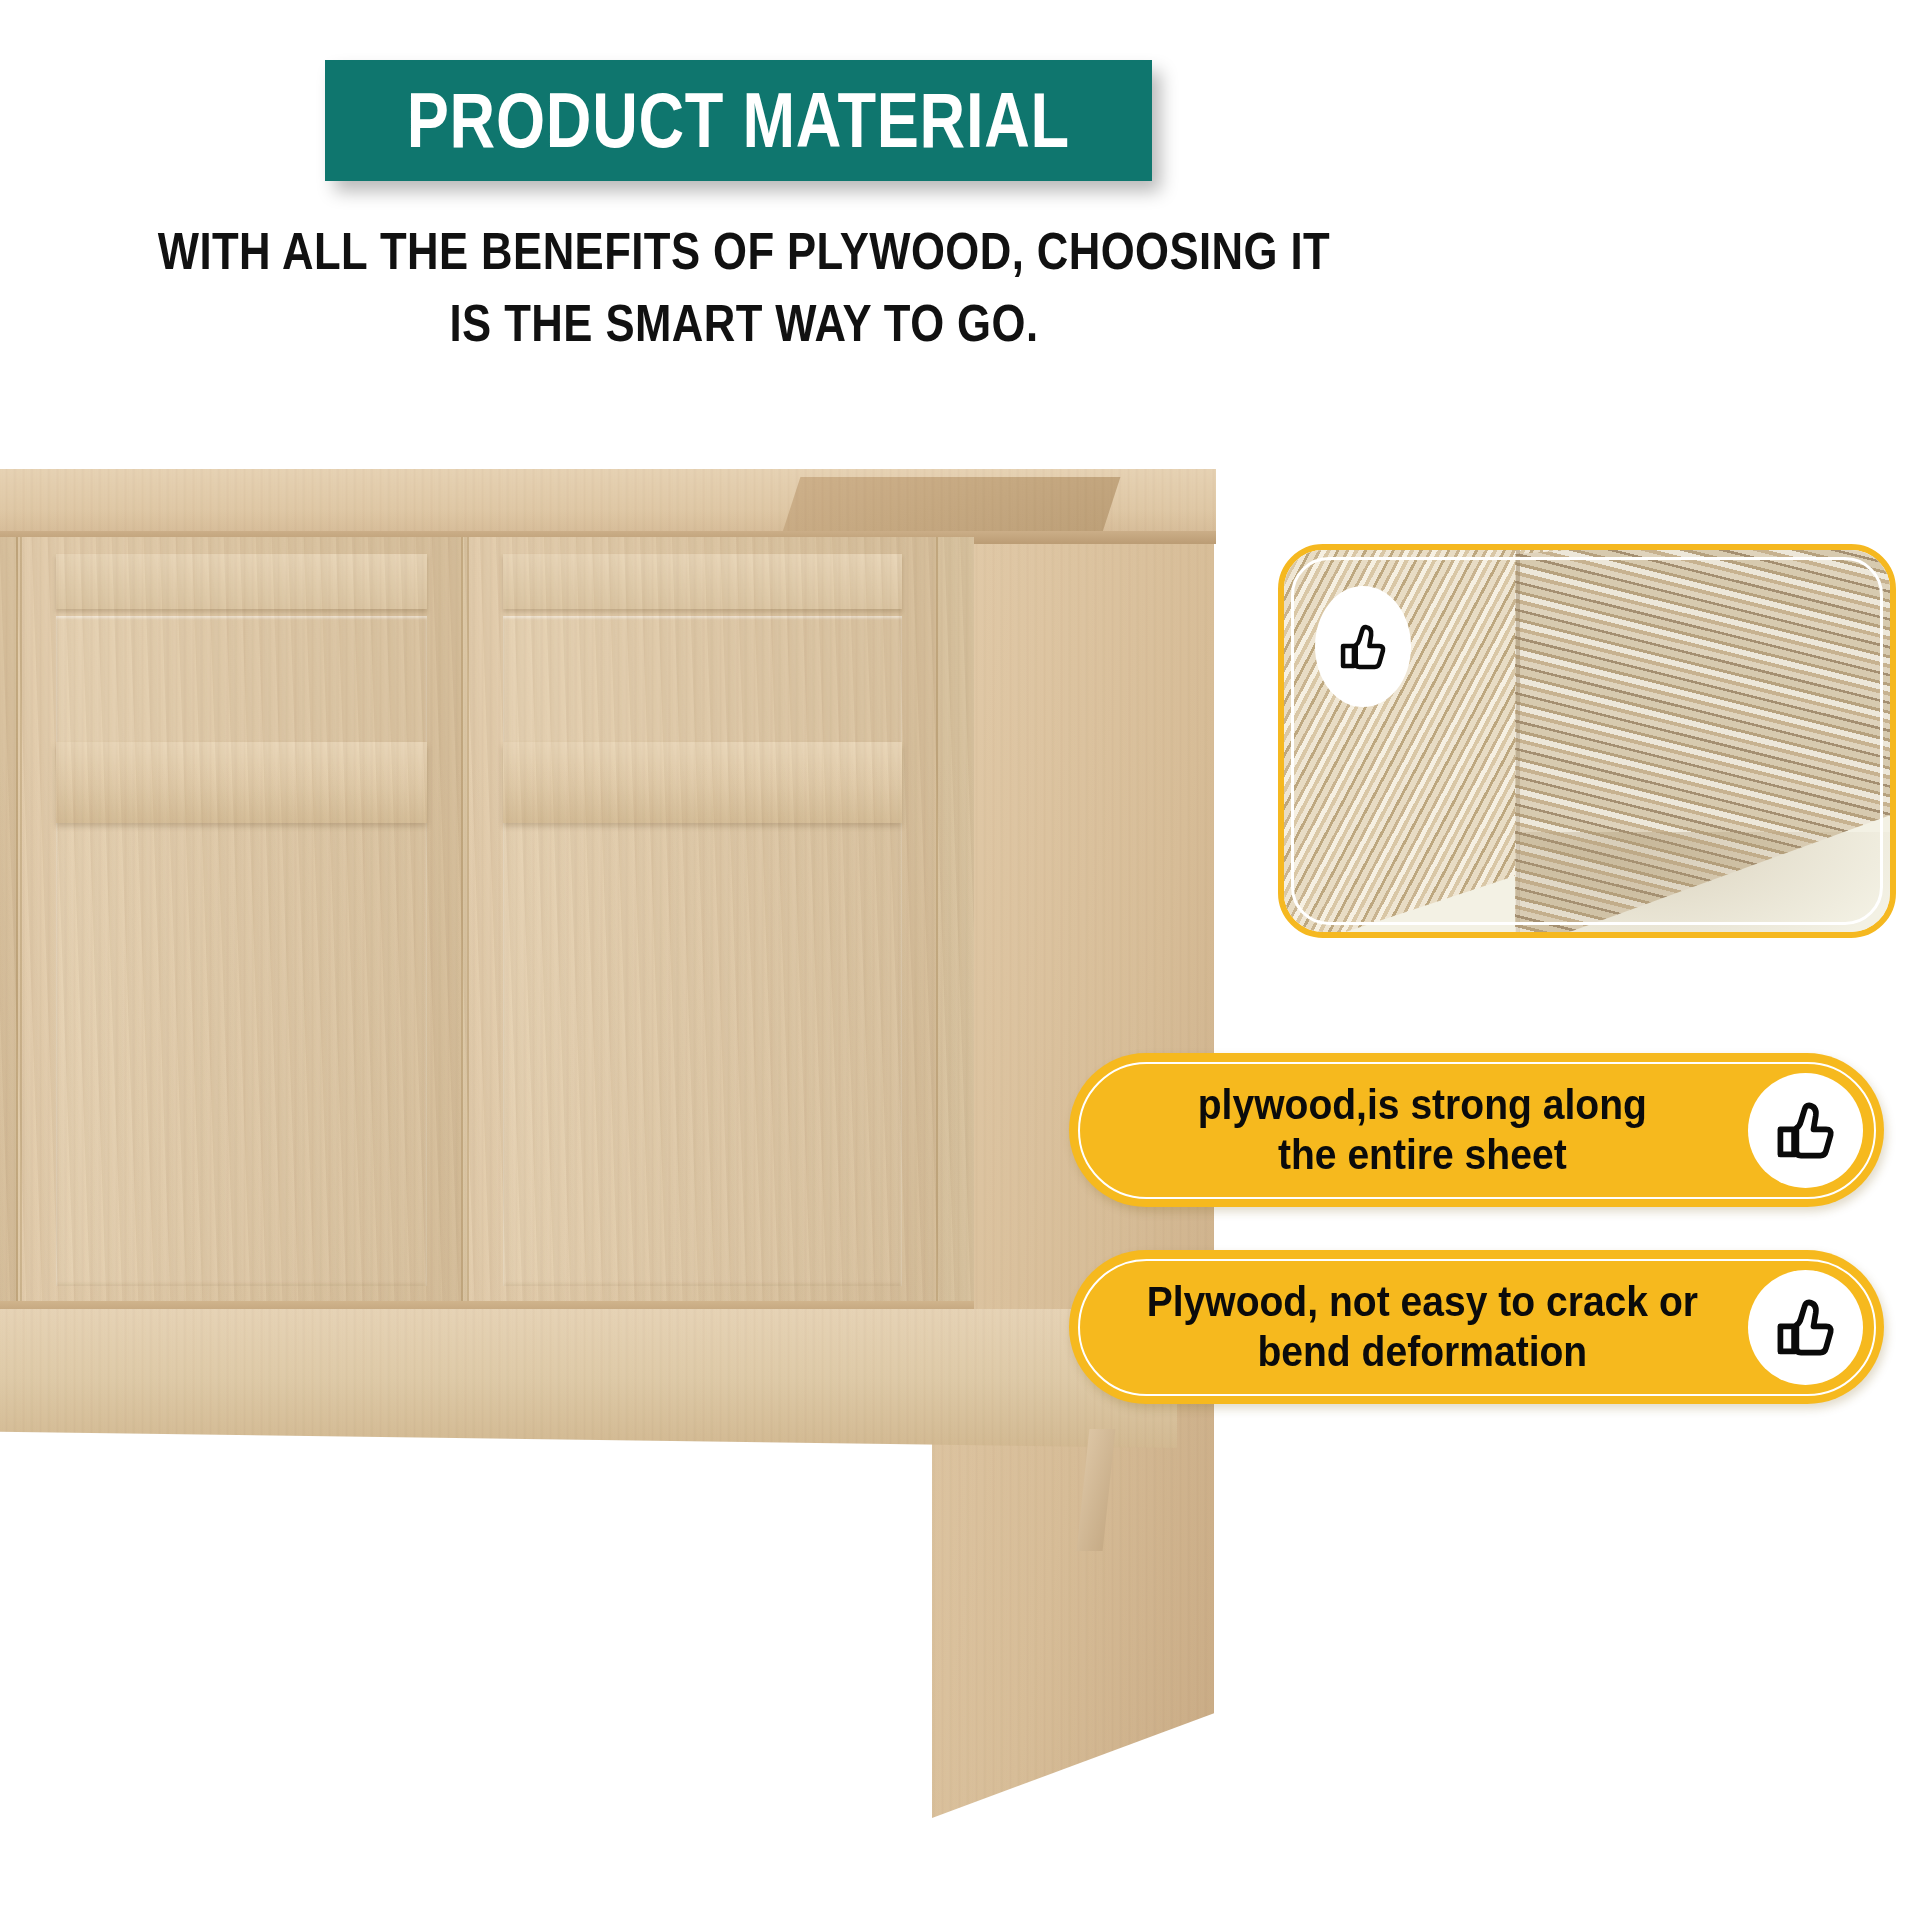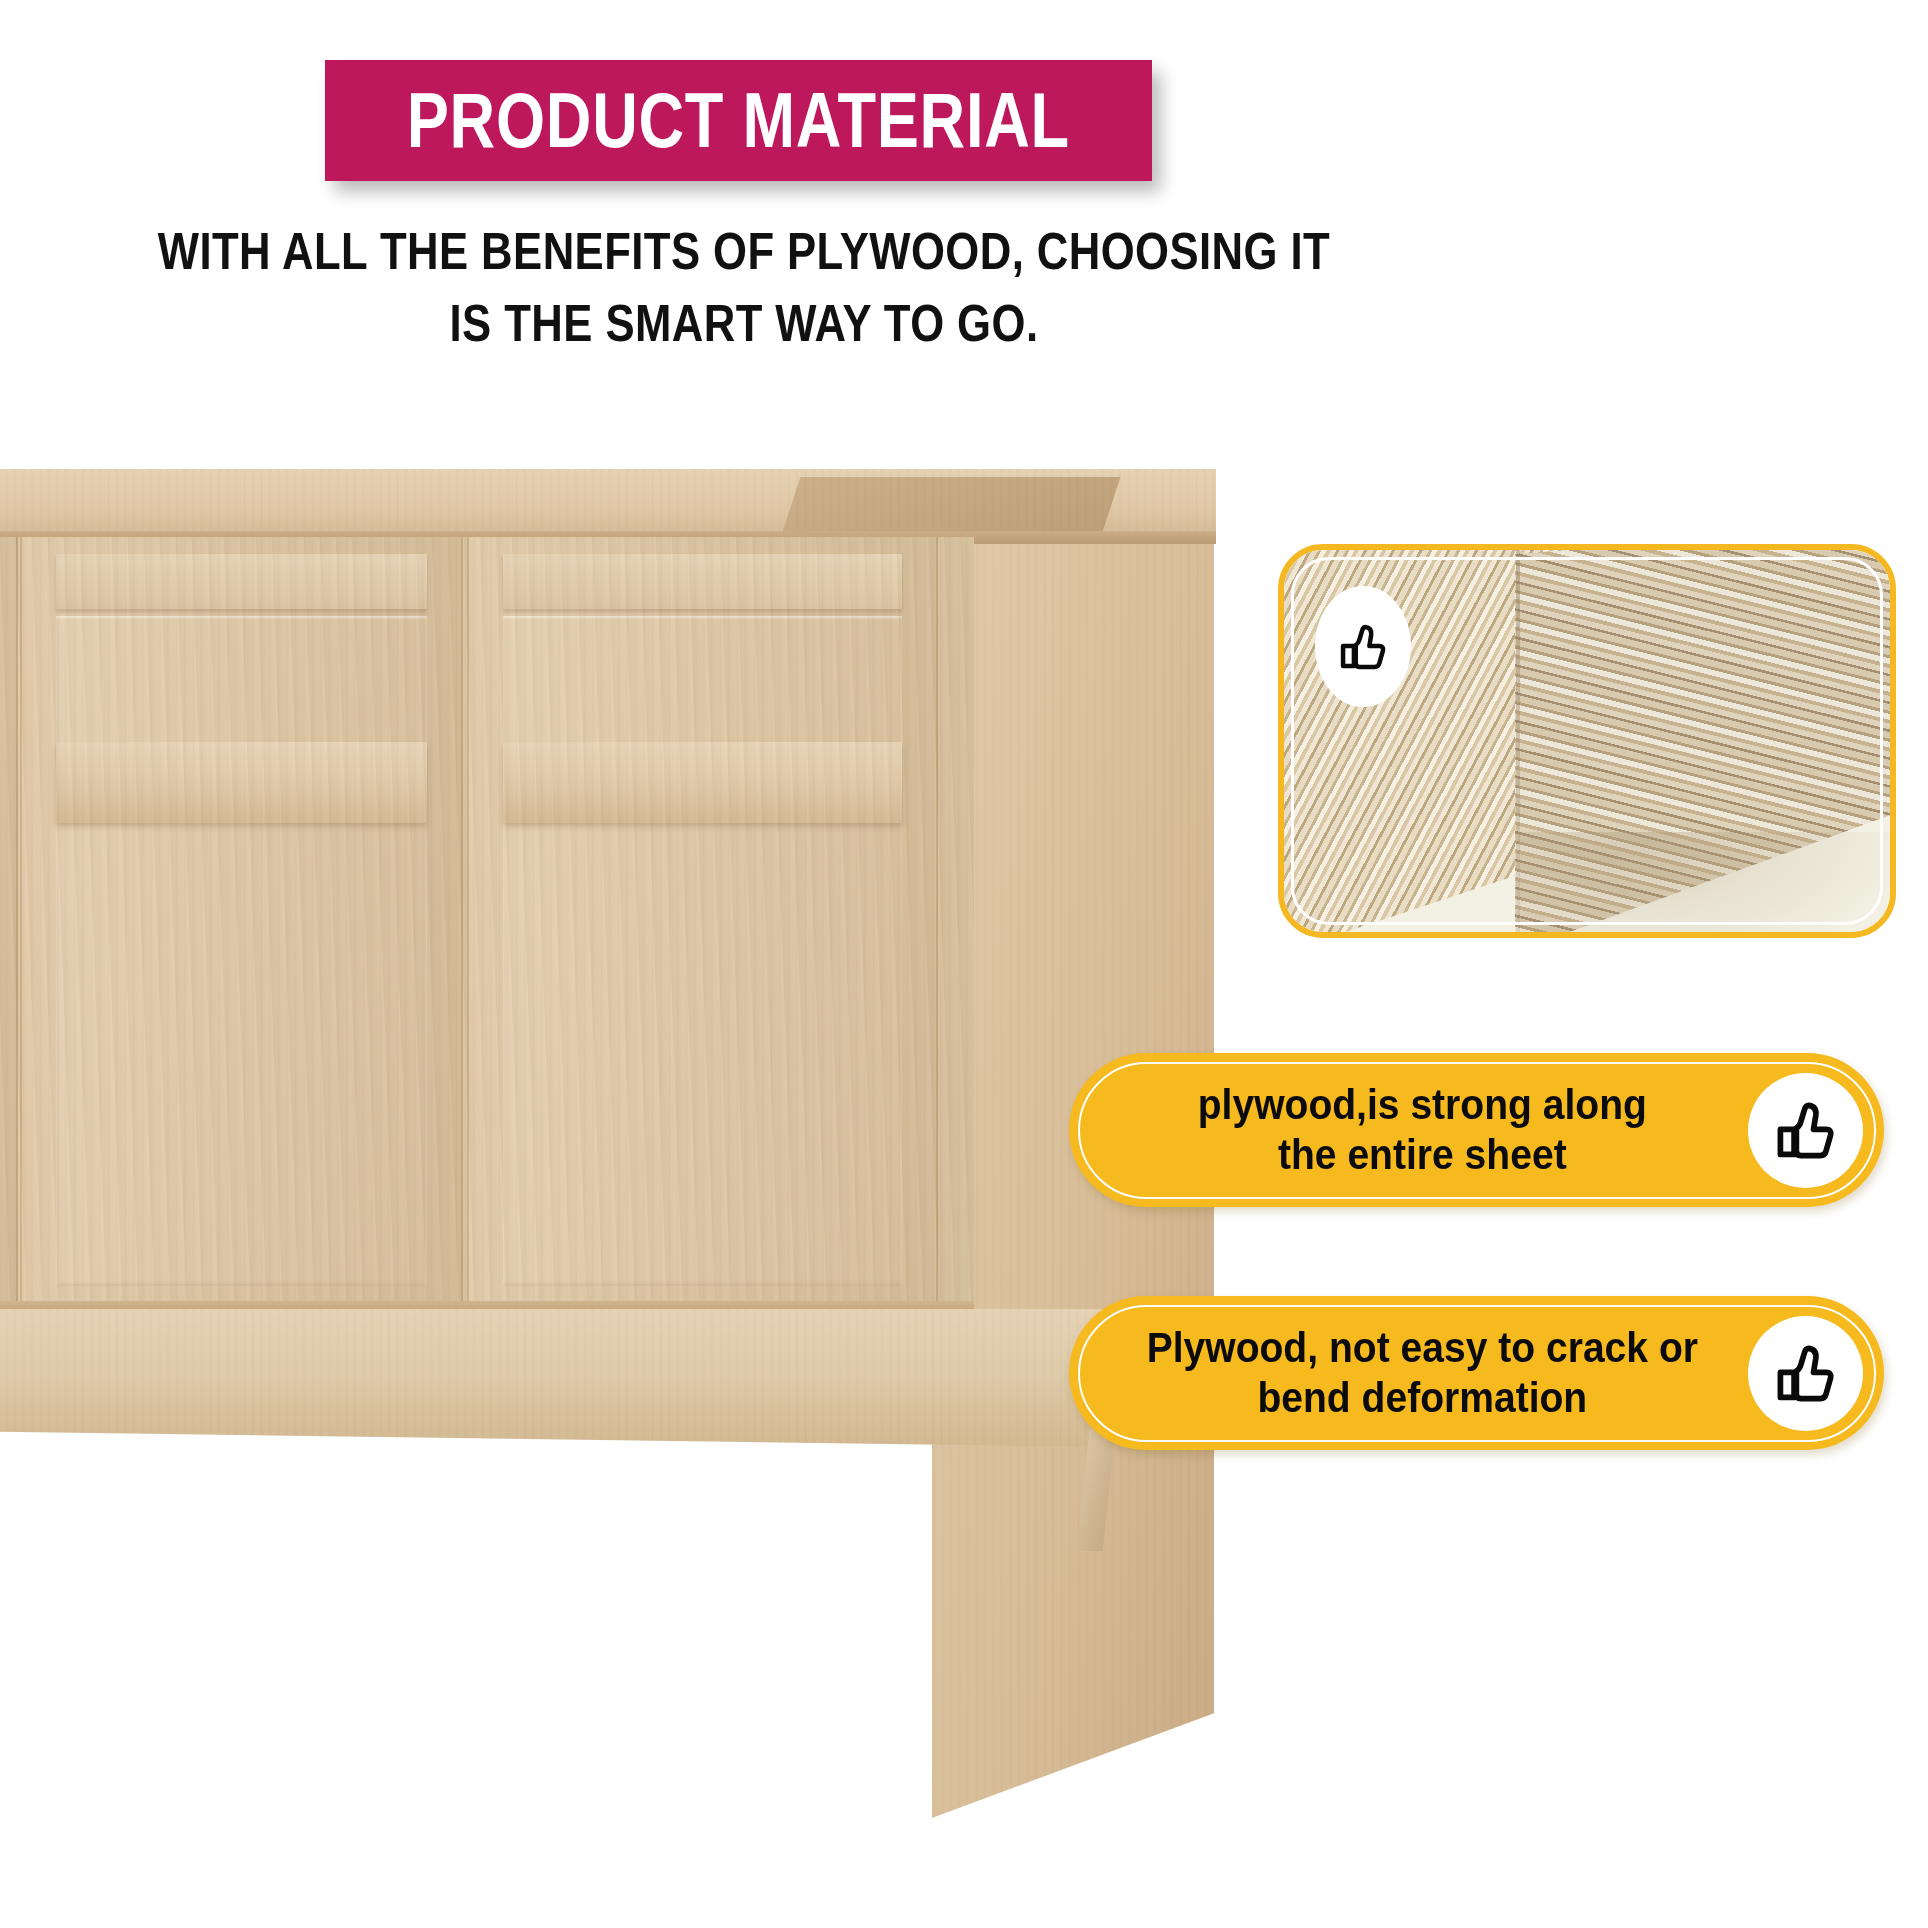--- a/index.html
+++ b/index.html
@@ -9,21 +9,21 @@
     font-family:"Liberation Sans", sans-serif;
     position:relative;
     overflow:hidden;
   }
 
   
   #title-banner{
     position:absolute;
     left:325px; top:60px;
     width:827px; height:121px;
-    background:#be185d;
+    background:#0f766e;
     display:flex; align-items:center; justify-content:center;
     box-shadow:9.4px 11.3px 17px rgba(0,0,0,0.28);
   }
   #title-banner .title-text{
     color:#ffffff;
     font-size:77px;
     font-weight:bold;
     letter-spacing:0.9px;
     line-height:1;
     transform:scaleX(0.82);
@@ -203,21 +203,21 @@
   
   .thumb-svg{ display:block; }
 
   
   #badges{ position:absolute; left:1069px; top:1053px; width:847px; }
   .badge{
     position:relative;
     width:815px; height:154px;
     background:#F6B91E;
     border-radius:77px;
-    margin-bottom:89px;
+    margin-bottom:43px;
     display:flex; align-items:center;
     box-shadow:2.8px 4.7px 9.4px rgba(120,90,20,.22);
   }
   .badge::after{
     content:"";
     position:absolute; inset:8.5px;
     border:2.8px solid #ffffff;
     border-radius:70px;
     pointer-events:none;
   }

